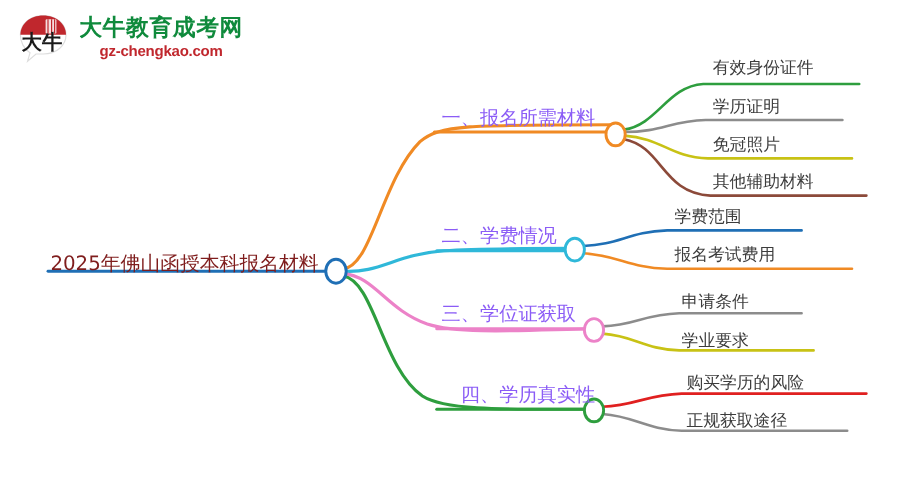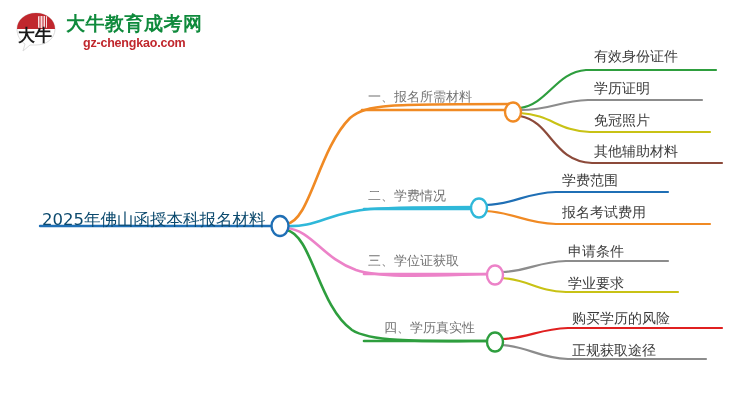--- a/index.html
+++ b/index.html
@@ -71,27 +71,27 @@
 
   
   .node-label {
     position: absolute;
     white-space: nowrap;
     color: #404040;
     font-family: "DejaVu Sans", "Liberation Sans", sans-serif;
   }
   .root-label {
     font-size: 16.5px;
-    color: #0c4a6e;
+    color: #7f1d1d;
     left: 42px;
     top: 209px;
   }
   .branch-label {
-    font-size: 13px;
-    color: #737373;
+    font-size: 16px;
+    color: #8b5cf6;
   }
   .leaf-label {
     font-size: 14px;
     color: #3c3c3c;
   }
 
   
   .b1 { left: 368px; top: 88px; }
   .b2 { left: 368px; top: 187px; }
   .b3 { left: 368px; top: 252px; }

